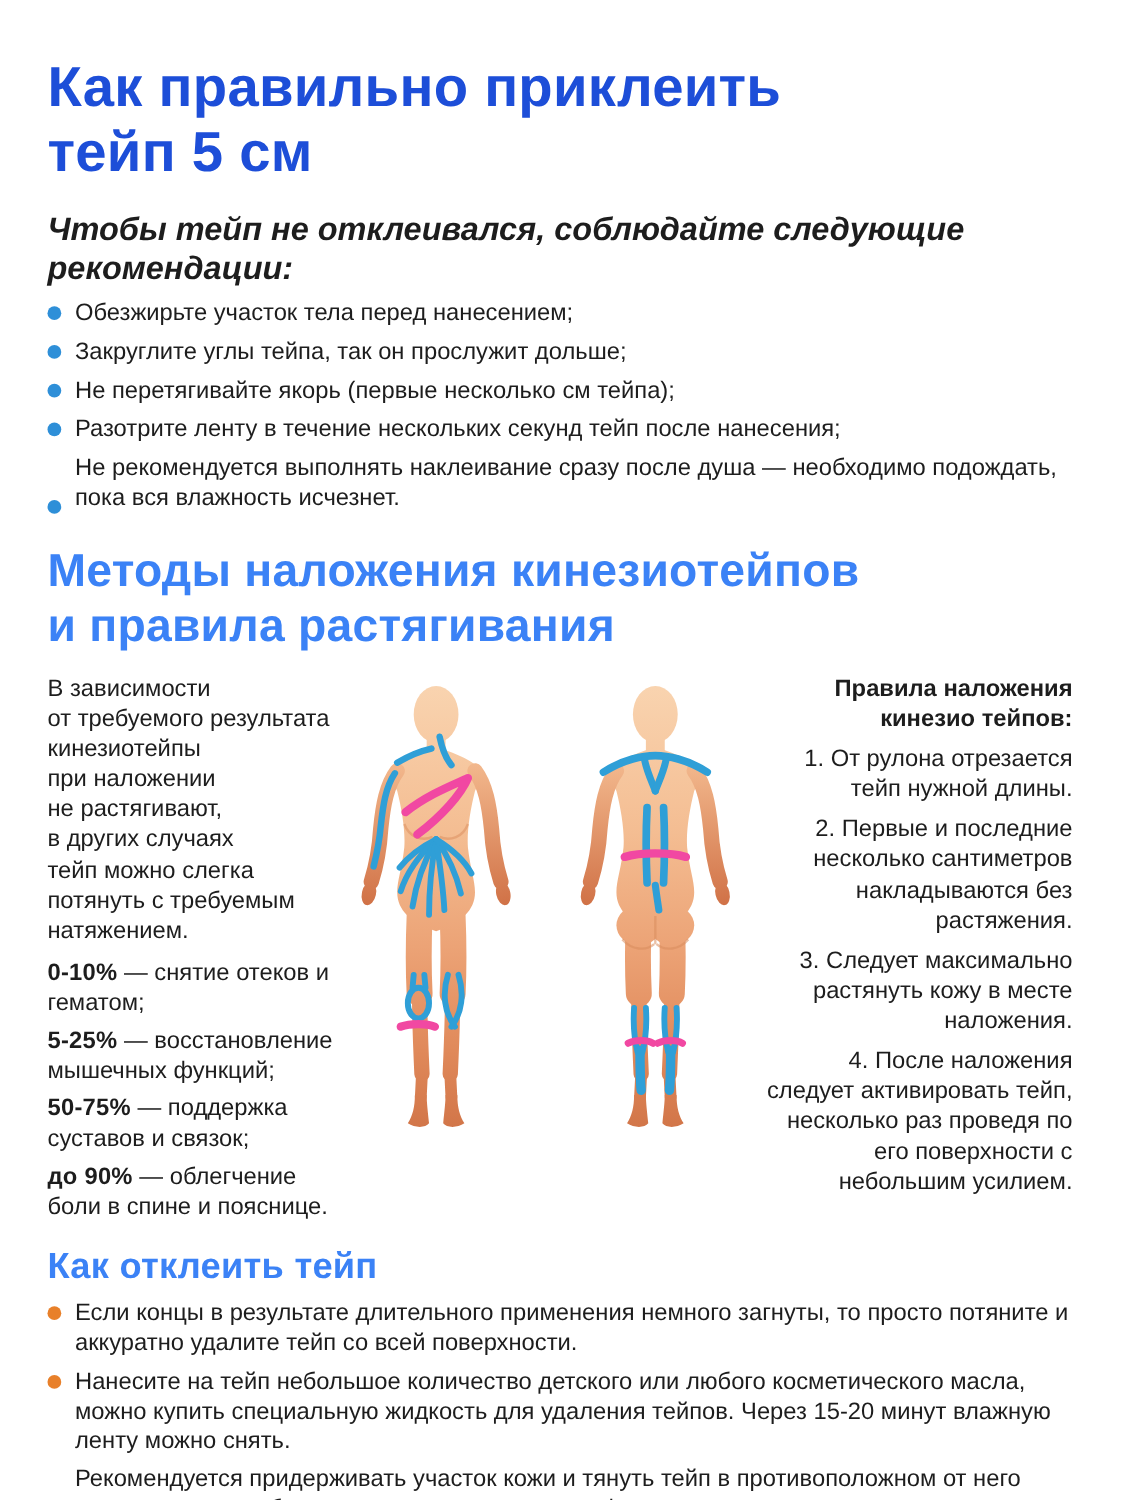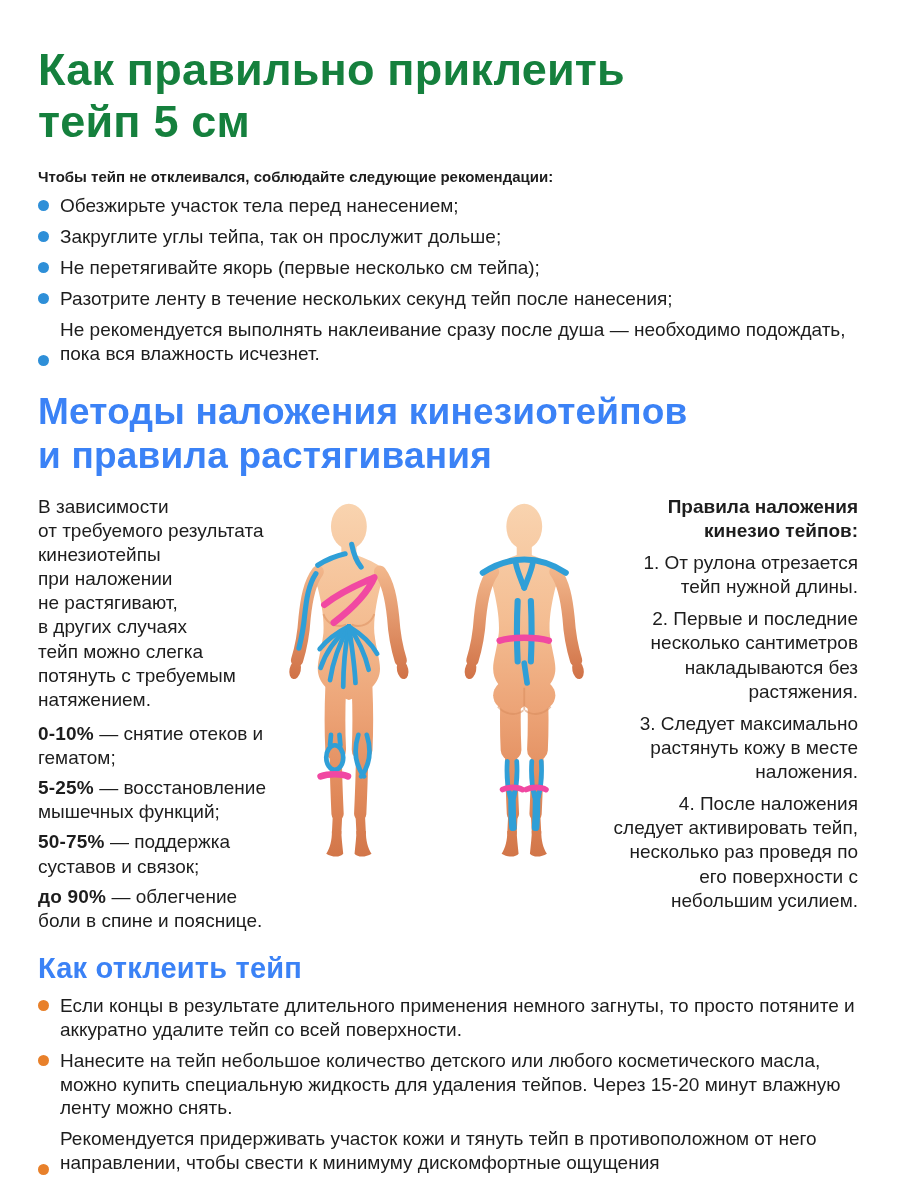--- a/index.html
+++ b/index.html
@@ -3,24 +3,24 @@
 <meta charset="utf-8">
 <style>
   html,body{margin:0;padding:0;}
   body{
     width:900px;height:1200px;overflow:hidden;background:#ffffff;
     font-family:"Liberation Sans","DejaVu Sans",sans-serif;color:#1d1d1d;
   }
   .page{box-sizing:border-box;width:900px;height:1200px;padding:44px 42px 0 38px;}
 
   h1.title{
-    color:#15803d;font-size:45px;line-height:1.16;font-weight:800;
+    color:#1d4ed8;font-size:45px;line-height:1.16;font-weight:800;
     margin:0 0 20px;white-space:pre-line;letter-spacing:.2px;
   }
-  .lead{font-size:15px;font-weight:bold;margin:0 0 9px;}
+  .lead{font-size:26px;font-weight:bold;margin:0 0 9px;font-style:italic;}
 
   ul.blist{list-style:none;margin:0;padding:0;}
   ul.blist li{display:flex;gap:11px;font-size:19px;line-height:1.26;margin-bottom:7px;}
   ul.blist li:last-child{margin-bottom:0;align-items:flex-end;}
   .dot{flex:0 0 auto;width:11px;height:11px;border-radius:50%;margin-top:6px;}
   .dot.blue{background:#2e8fd8;}
   .dot.orange{background:#e8802a;}
 
   h2{font-weight:800;white-space:pre-line;letter-spacing:.2px;}
   h2.red{color:#3b82f6;font-size:37px;line-height:1.2;margin:24px 0 14px;}

